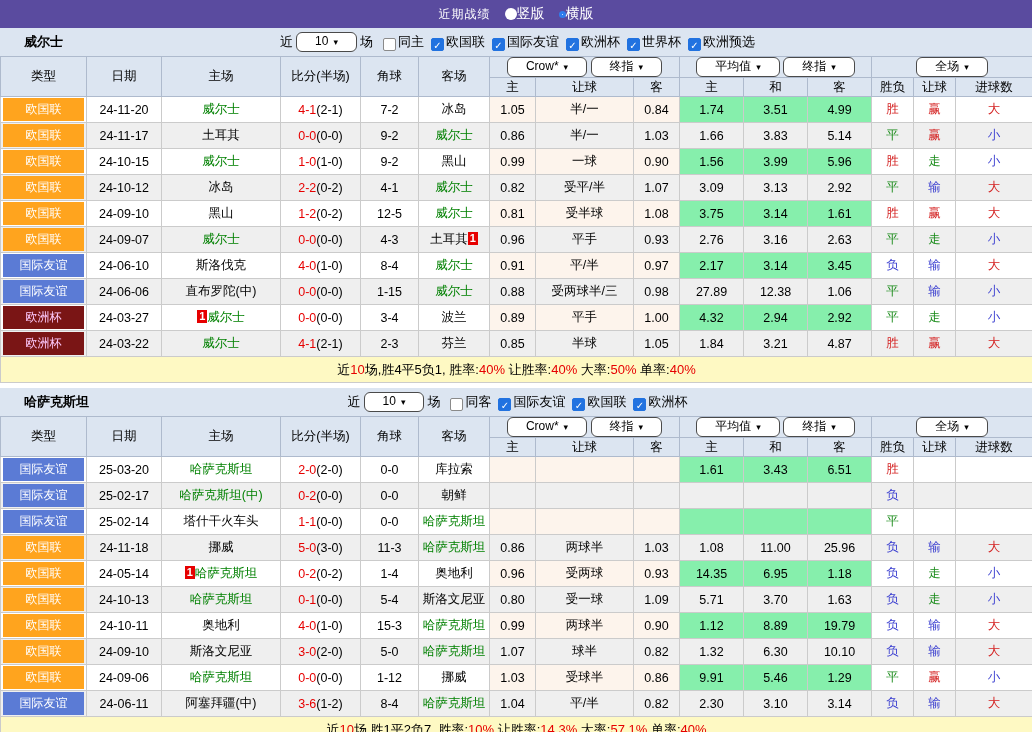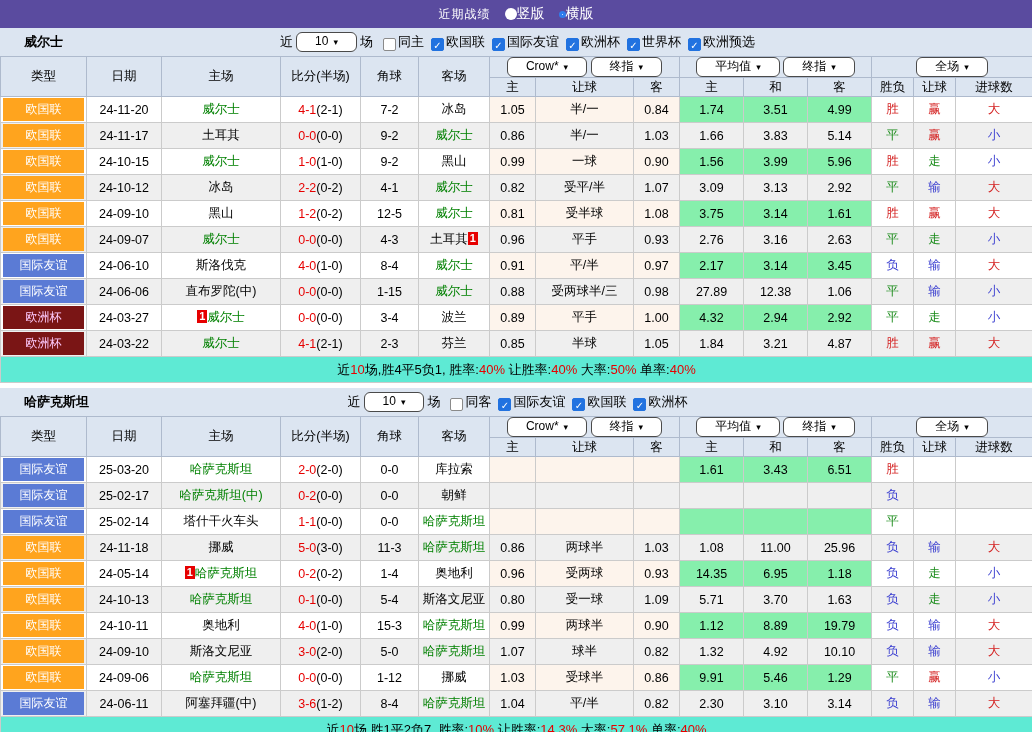--- a/index.html
+++ b/index.html
@@ -39,21 +39,21 @@
   .badge { margin:1px; height:23px; line-height:23px; color:#fff; font-size:12px; }
   .badge.orange { background:#ffa41e; }
   .badge.blue   { background:#5b7bd5; }
   .badge.maroon { background:#7a1515; color:#ffccff; }
   .green { color:#008000; }
   .score-main { color:#e60000; }
   .red-badge { display:inline-block; background:#e60000; color:#fff; font-size:11px; line-height:13px; padding:0 2px; font-weight:bold; vertical-align:1px; }
   .c-red   { color:#d42222; }
   .c-green { color:#188a18; }
   .c-blue  { color:#3b3fd0; }
-  tr.summary td { height:26px; background:#5eead4; font-size:13px; border:1px solid #cbcbcb; }
+  tr.summary td { height:26px; background:#fef9c3; font-size:13px; border:1px solid #cbcbcb; }
   .sum-red { color:#e60000; }
 </style>
 </head>
 <body>
 
 <header class="titlebar">
   <span class="title">近期战绩</span>
   <label class="radio-label">
     <span class="radio" id="radio-vert"></span>
     <span>竖版</span>
@@ -544,21 +544,21 @@
             </td>
             <td>24-09-10</td>
             <td><span>斯洛文尼亚</span></td>
             <td><span class="score-main">3-0</span><span>(2-0)</span></td>
             <td>5-0</td>
             <td><span class="green">哈萨克斯坦</span></td>
             <td class="crow">1.07</td>
             <td class="crow">球半</td>
             <td class="crow">0.82</td>
             <td class="avg">1.32</td>
-            <td class="avg">4.92</td>
+            <td class="avg">6.30</td>
             <td class="avg">10.10</td>
             <td class="c-blue">负</td>
             <td class="c-blue">输</td>
             <td class="c-red">大</td>
           </tr>
           <tr class="odd">
             <td>
               <div class="badge orange">欧国联</div>
             </td>
             <td>24-09-06</td>

